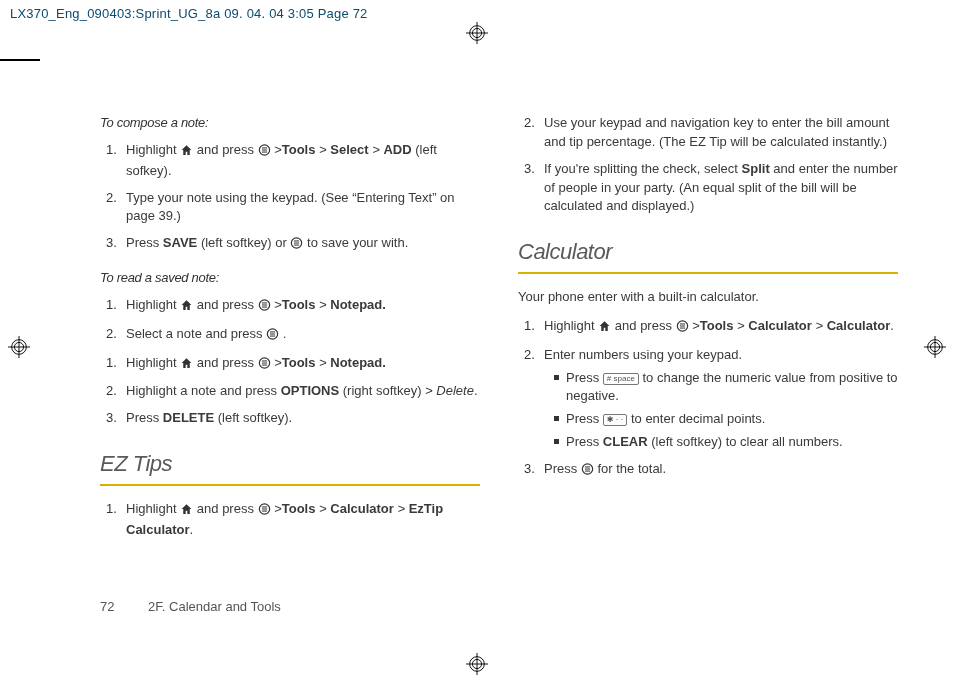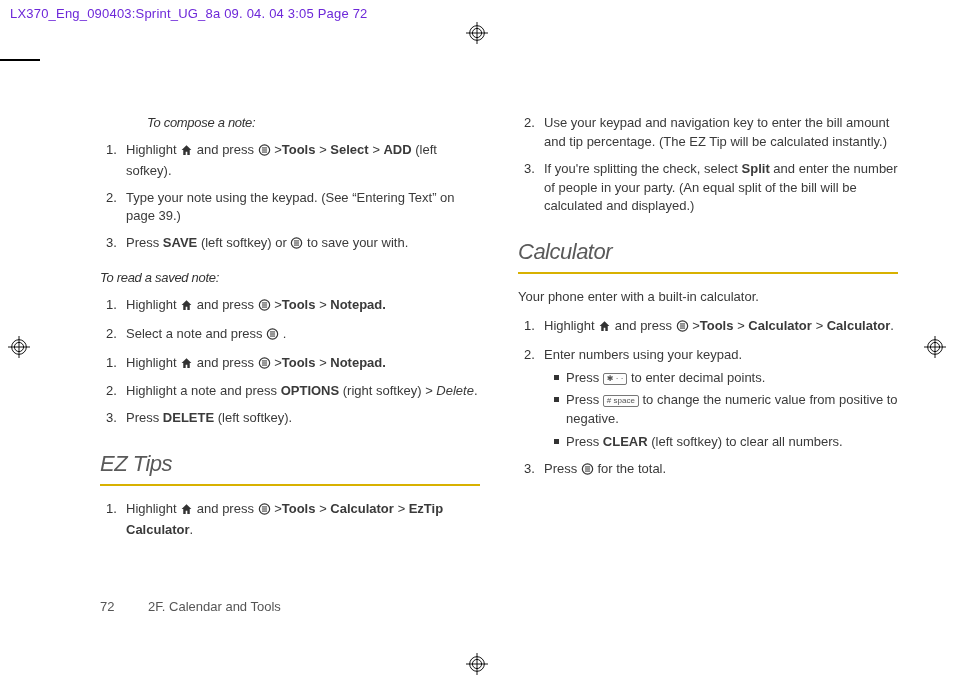--- a/index.html
+++ b/index.html
@@ -6,21 +6,21 @@
     body {
       width: 954px;
       height: 693px;
       font-family: Arial, Helvetica, sans-serif;
       color: #333;
       position: relative;
       background: #fff;
     }
     .header-line {
       font-size: 13px;
-      color: #6d28d9;
+      color: #0c4a6e;
       padding: 6px 10px;
       letter-spacing: 0.2px;
     }
     .reg-top {
       position: absolute;
       top: 22px;
       left: 50%;
       transform: translateX(-50%);
     }
     .reg-bottom {
@@ -64,21 +64,21 @@
       line-height: 1.45;
       color: #3a3a3a;
     }
     .sub-title {
       font-style: italic;
       font-size: 13px;
       color: #333;
       letter-spacing: -0.3px;
       margin: 14px 0 8px 0;
     }
-    .sub-title.first { margin-top: 36px; margin-left: 47px; }
+    .sub-title.first { margin-top: 36px; }
     ol.steps {
       list-style: none;
       counter-reset: step;
       margin-left: 0;
       padding-left: 0;
     }
     ol.steps > li {
       counter-increment: step;
       position: relative;
       padding-left: 26px;
@@ -342,24 +342,24 @@
               <rect x="4" y="4" width="6" height="1.2" fill="#333"></rect>
               <rect x="4" y="6.4" width="6" height="1.2" fill="#333"></rect>
               <rect x="4" y="8.8" width="6" height="1.2" fill="#333"></rect>
             </svg></span>
         <span> &gt;</span><span class="bi">Tools</span><span class="it"> &gt; </span><span class="bi">Calculator</span><span class="it"> &gt; </span><span class="bi">Calculator</span><span>.</span>
       </li>
       <li>
         <span>Enter numbers using your keypad.</span>
         <ul class="sub-bullets">
           <li>
-            <span>Press </span><span class="key-icon">✱ · ·</span><span> to enter decimal points.</span>
+            <span>Press </span><span class="key-icon"># space</span><span> to change the numeric value from positive to negative.</span>
           </li>
           <li>
-            <span>Press </span><span class="key-icon"># space</span><span> to change the numeric value from positive to negative.</span>
+            <span>Press </span><span class="key-icon">✱ · ·</span><span> to enter decimal points.</span>
           </li>
           <li>
             <span>Press </span><span class="bi">CLEAR</span><span> (left softkey) to clear all numbers.</span>
           </li>
         </ul>
       </li>
       <li>
         <span>Press </span>
         <span class="menu-icon"><svg viewBox="0 0 14 14">
               <circle cx="7" cy="7" r="6" fill="none" stroke="#333" stroke-width="1.4"></circle>

